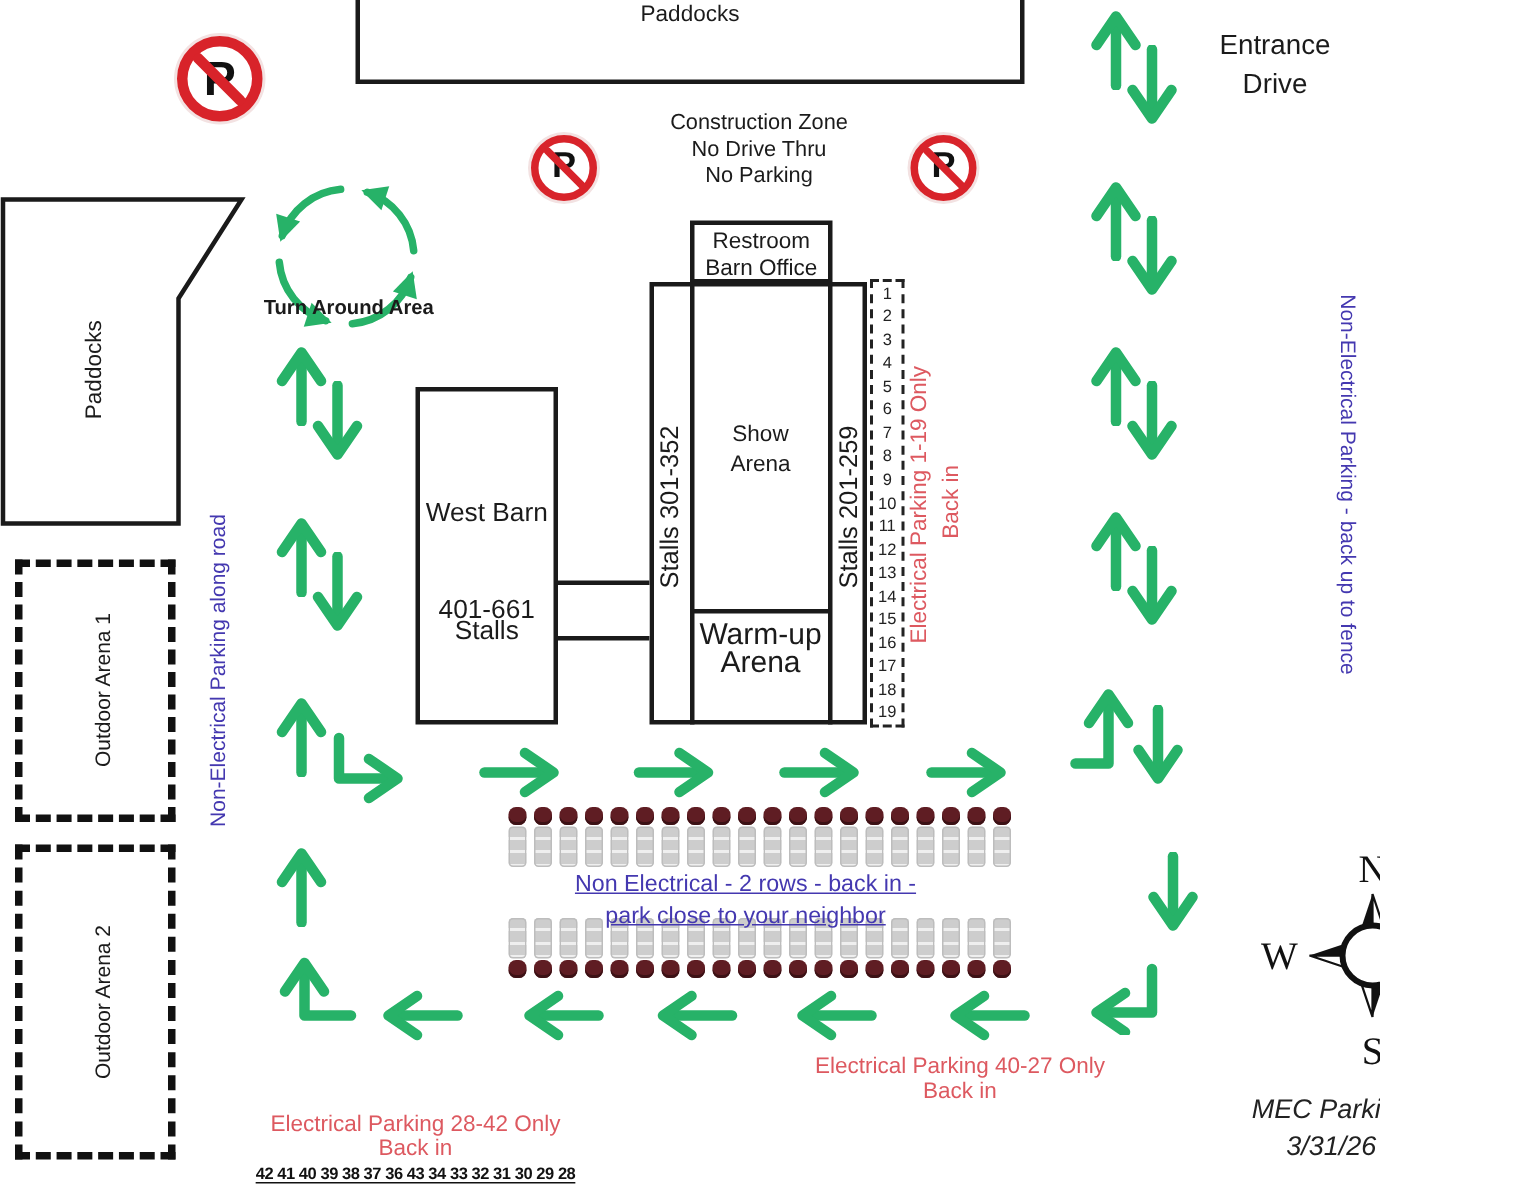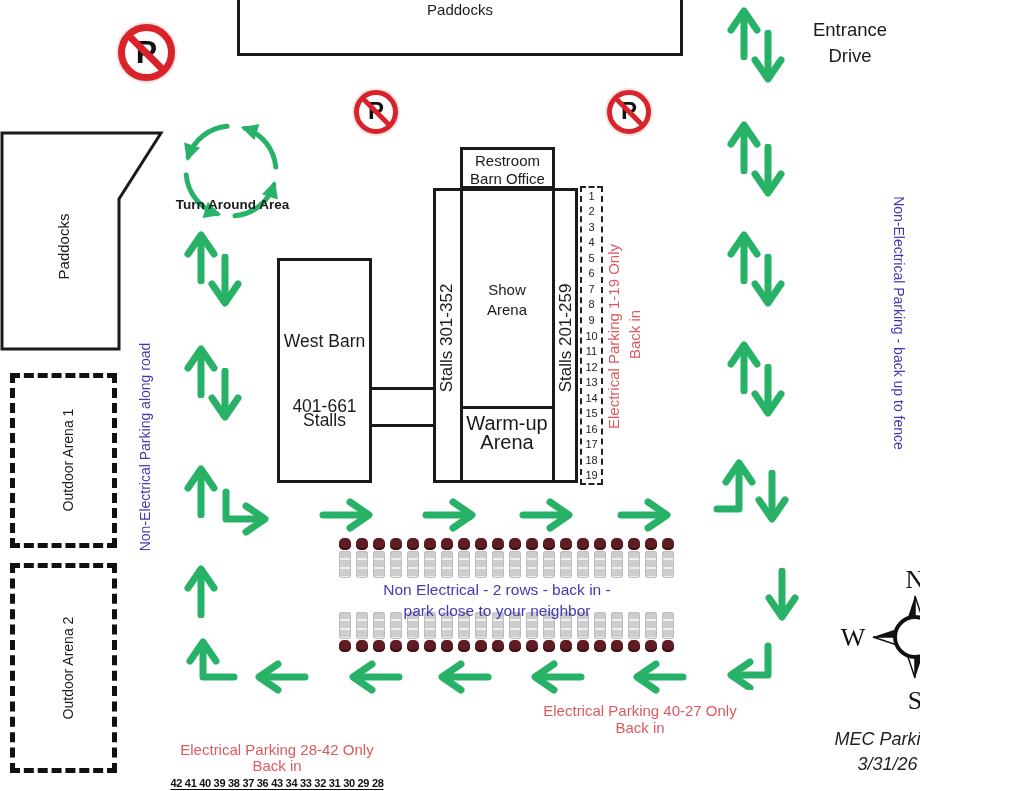--- a/index.html
+++ b/index.html
@@ -46,20 +46,25 @@
 
   <div class="box" style="left:237px;top:-32px;width:446px;height:88px;">
     <div class="ctr" style="margin-top:30px;font-size:15px;">Paddocks</div>
   </div>
 
   <svg class="abs" style="left:0;top:128px;" width="166" height="224" viewBox="0 0 166 224">
     <polygon points="2,5 161,5 119,71 119,221 2,221" fill="#fff" stroke="#1a1a1a" stroke-width="3"></polygon>
   </svg>
   <div class="rotbase rot-ccw" style="left:8px;top:238px;width:110px;font-size:15px;">Paddocks</div>
 
+  <div class="abs ctr" style="left:420px;top:74px;width:172px;font-size:14.5px;line-height:17.5px;">
+    <div>Construction Zone</div>
+    <div>No Drive Thru</div>
+    <div>No Parking</div>
+  </div>
 
   <div class="np-sign" style="--d:57px;--bw:7px;--fs:32px;left:118px;top:24px;">
     <span class="pch">P</span>
     <span class="slash"></span>
   </div>
   <div class="np-sign" style="--d:44px;--bw:5px;--fs:24px;left:354px;top:90px;">
     <span class="pch">P</span>
     <span class="slash"></span>
   </div>
   <div class="np-sign" style="--d:44px;--bw:5px;--fs:24px;left:607px;top:90px;">
@@ -290,21 +295,21 @@
       <div class="trailer">
         <div class="cap"></div>
         <div class="tbody"></div>
       </div>
       <div class="trailer">
         <div class="cap"></div>
         <div class="tbody"></div>
       </div>
     </div>
 
-  <div class="abs ctr purple" style="left:317px;top:579px;width:360px;font-size:15.5px;line-height:21px;z-index:4;">
+  <div class="abs ctr purple" style="left:317px;top:579px;width:360px;font-size:15.5px;line-height:21px;z-index:4;text-decoration:underline;">
     <div>Non Electrical - 2 rows - back in -</div>
     <div>park close to your neighbor</div>
   </div>
 
   <div class="abs ctr" style="left:535px;top:702px;width:210px;line-height:17px;">
     <div class="redtxt" style="font-size:15px;">Electrical Parking 40-27 Only</div>
     <div class="redtxt" style="font-size:15px;">Back in</div>
   </div>
 
   <div class="abs ctr" style="left:162px;top:742px;width:230px;line-height:16px;">

